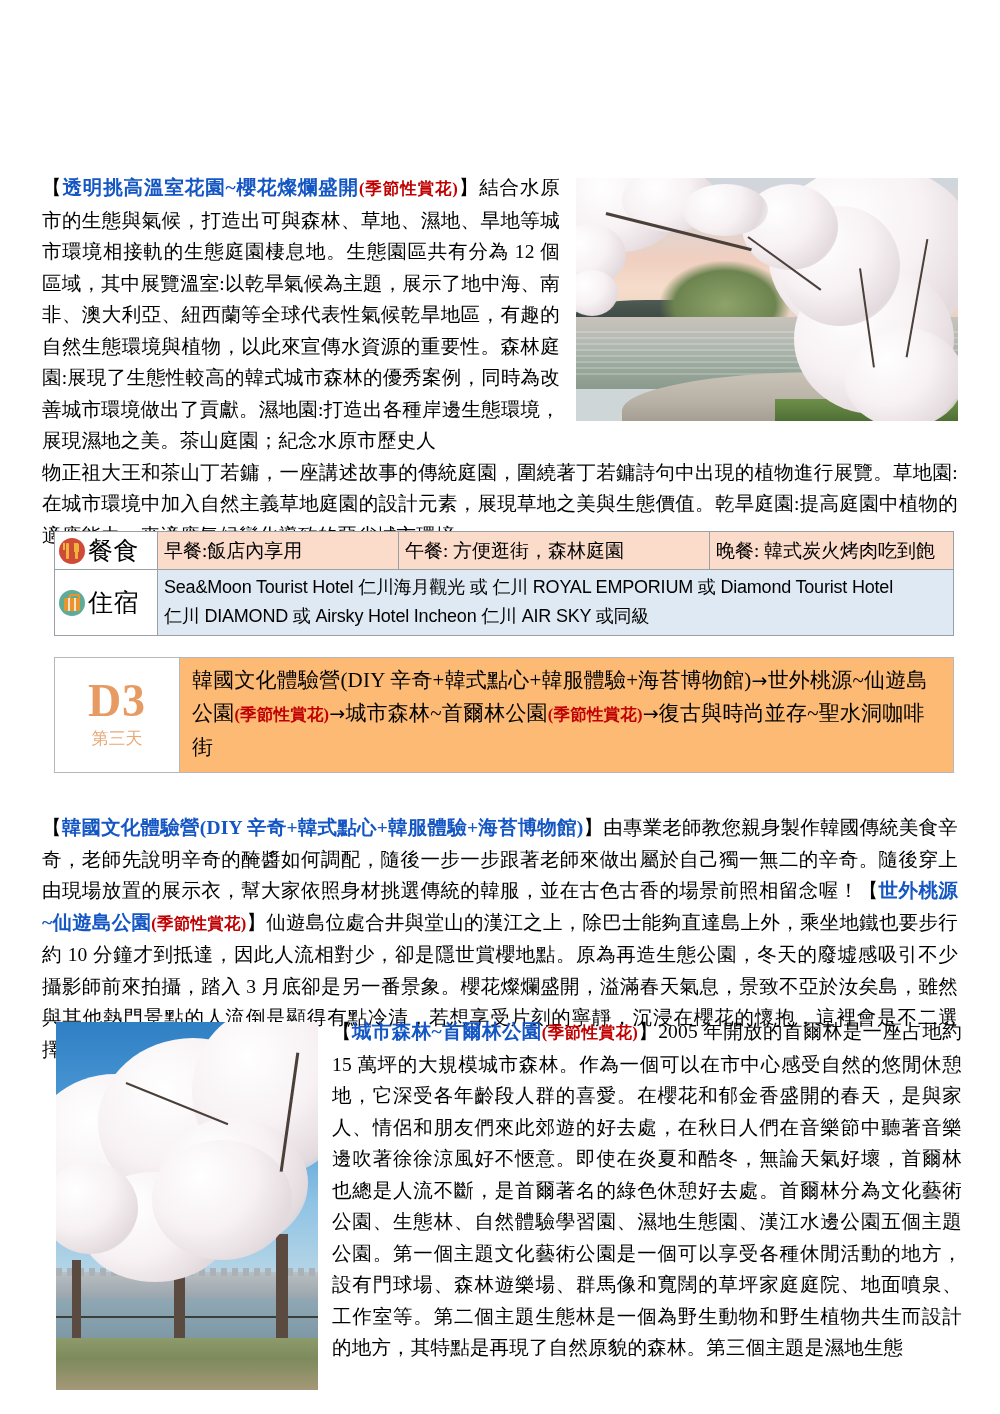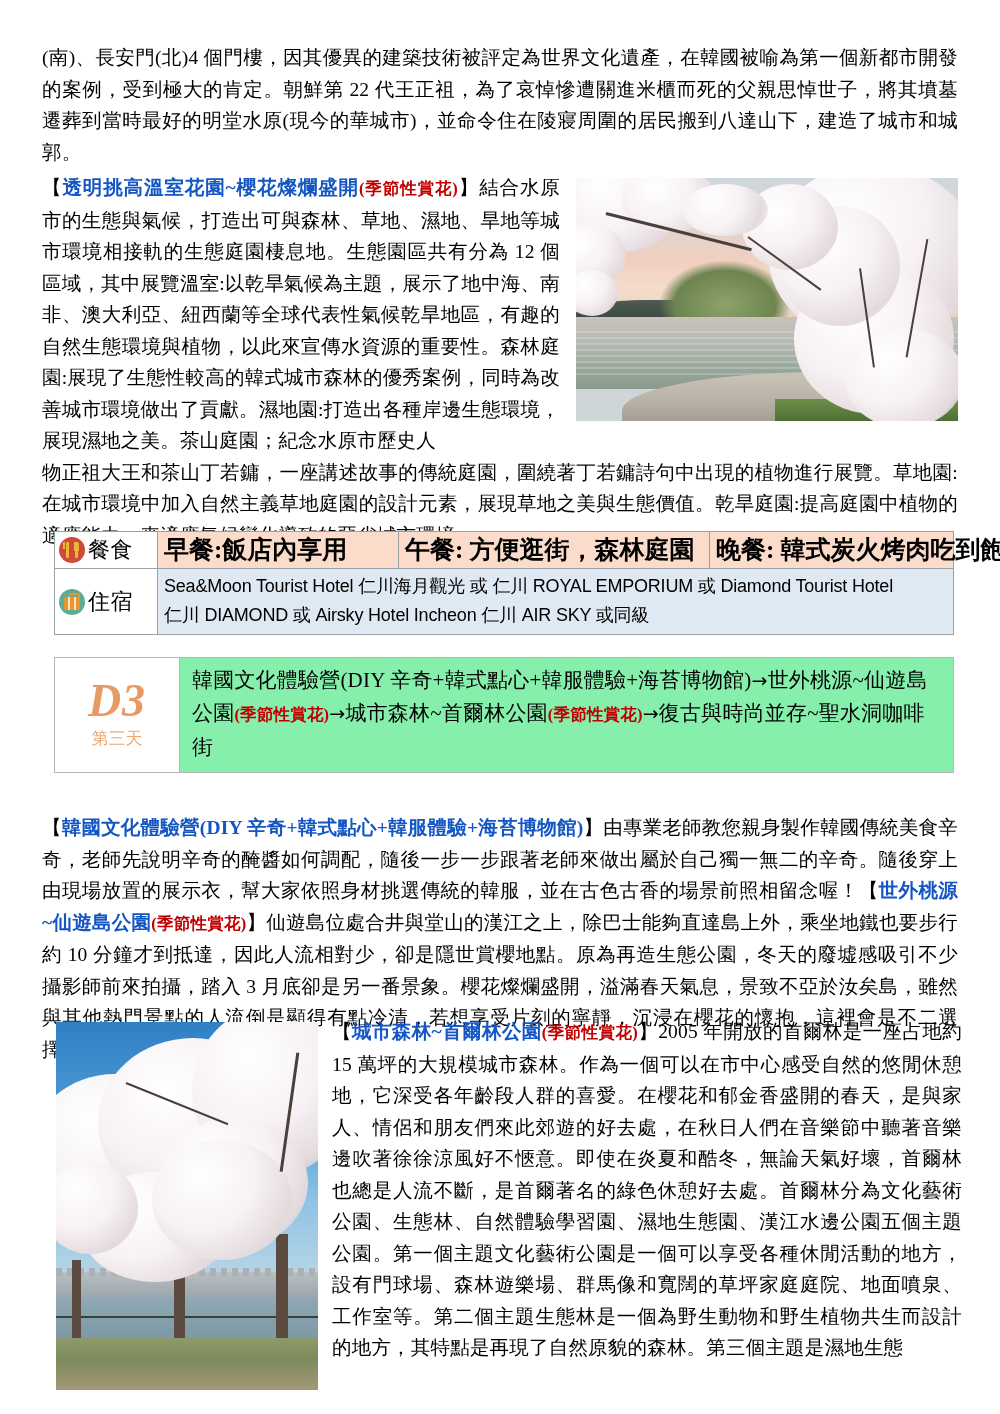--- a/index.html
+++ b/index.html
@@ -170,29 +170,28 @@
   .ico-hotel .bag::before{
     content:""; position:absolute; left:4px; top:0; width:2px; height:13px; background:#f6e4c8;
   }
   .ico-hotel .bag::after{
     content:""; position:absolute; left:10px; top:0; width:2px; height:13px; background:#f6e4c8;
   }
   .ico-hotel .handle{
     position:absolute; left:9.5px; top:4px; width:7px; height:5px;
     border:2px solid #e8952f; border-bottom:none; border-radius:2px 2px 0 0;
   }
-  .lbl-text { font-size: 22px; letter-spacing: 0.5px; }
+  .lbl-text { font-size: 25px; letter-spacing: 0.5px; }
   .meal-row td { background: #fbdccb; }
   .meal-row .lbl-cell { background: #ffffff; }
   .meal-cell {
-    font-size: 25px;
+    font-size: 19px;
     padding: 5px 4px 5px 6px !important;
     line-height: 26px;
     white-space: nowrap;
-    font-weight: bold;
   }
   .hotel-row td { background: #dfe9f3; }
   .hotel-row .lbl-cell { background: #ffffff; }
   .hotel-cell {
     font-size: 18px;
     line-height: 29px;
     padding: 3px 4px 4px 6px !important;
     font-family: Liberation Sans, sans-serif;
     letter-spacing: -0.2px;
   }
@@ -215,30 +214,29 @@
     vertical-align: middle;
     padding: 4px 0 8px 0 !important;
   }
   .day-code {
     color: #e89a63;
     font-size: 46px;
     line-height: 50px;
     font-weight: bold;
     font-family: "Liberation Serif", serif;
     letter-spacing: 1px;
-    font-style: italic;
   }
   .day-sub {
     color: #e8a977;
     font-size: 17px;
     line-height: 22px;
     margin-top: 2px;
   }
   .day-route-cell {
-    background: #86efac;
+    background: #fdba74;
     padding: 6px 10px 8px 12px !important;
     vertical-align: top;
   }
   .day-route {
     font-size: 21px;
     line-height: 33px;
     letter-spacing: 0.2px;
   }
   .arrow { font-family: "DejaVu Sans", sans-serif; font-size: 19px; }
 
@@ -290,21 +288,20 @@
   }
   .pb-trunk {
     position:absolute; background:#5b4a3f; bottom:14%;
   }
 </style>
 </head>
 <body>
 
 <div class="page">
 
-  <div id="intro-para" class="para">(南)、長安門(北)4 個門樓，因其優異的建築技術被評定為世界文化遺產，在韓國被喻為第一個新都市開發的案例，受到極大的肯定。朝鮮第 22 代王正祖，為了哀悼慘遭關進米櫃而死的父親思悼世子，將其墳墓遷葬到當時最好的明堂水原(現今的華城市)，並命令住在陵寢周圍的居民搬到八達山下，建造了城市和城郭。</div>
 
   <div id="greenhouse-section">
 
     <div id="photo-sunset-wrap">
       <div class="photo">
         <div class="ph-sky"></div>
         <div class="ph-far-trees"></div>
         <div class="ph-mid-green"></div>
         <div class="ph-water"></div>
         <div class="ph-shore"></div>

